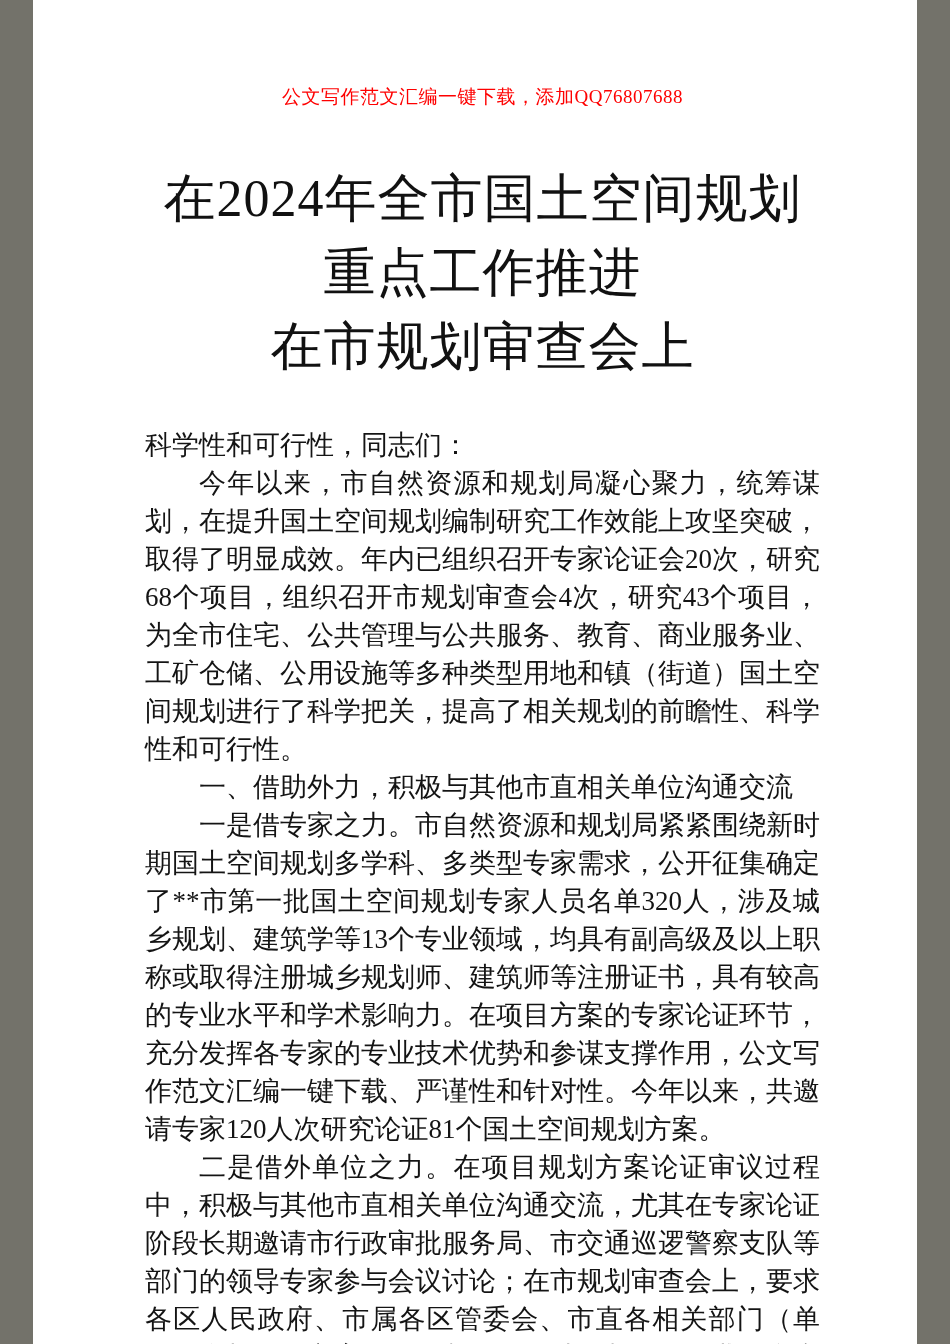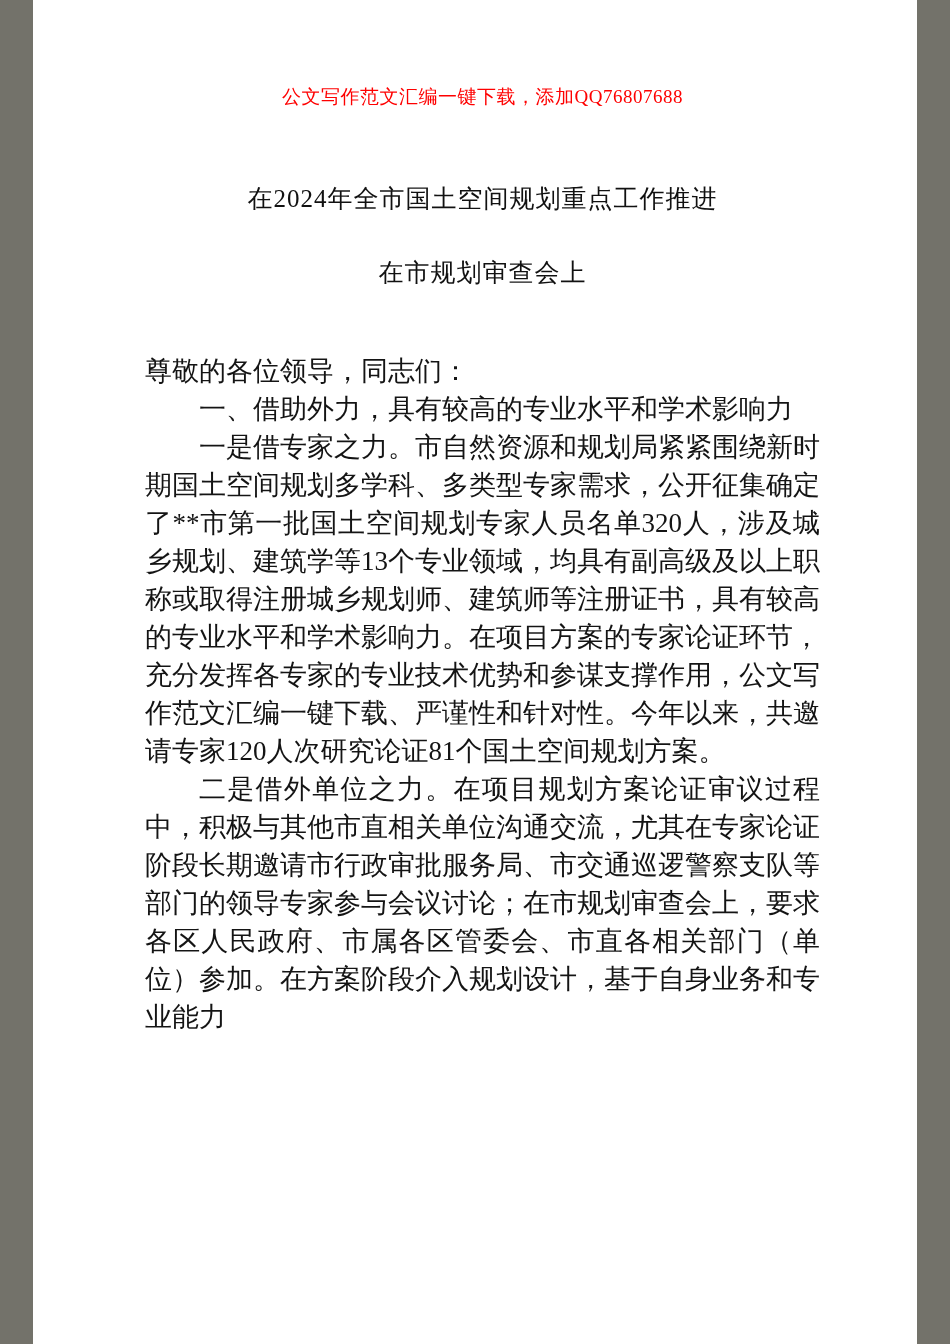--- a/index.html
+++ b/index.html
@@ -40,21 +40,21 @@
   }
   .header-notice {
     padding-top: 84px;
     text-align: center;
     font-size: 19px;
     color: #fe0000;
     letter-spacing: 0.5px;
   }
   .doc-title {
     margin: 52px 0 0 0;
-    font-size: 25px;
+    font-size: 52px;
     font-weight: 500;
     line-height: 74px;
     text-align: center;
     color: #111111;
     letter-spacing: 1px;
   }
   .doc-body {
     margin-top: 42px;
     font-size: 27px;
     line-height: 38px;
@@ -77,19 +77,20 @@
 
   <div class="page">
     <div class="header-notice">公文写作范文汇编一键下载，添加QQ76807688</div>
 
     <h1 class="doc-title">
       <div>在2024年全市国土空间规划重点工作推进</div>
       <div>在市规划审查会上</div>
     </h1>
 
     <div class="doc-body">
-        <p class="">尊敬的各位领导，同志们：</p>
-        <p class="indent">一、借助外力，具有较高的专业水平和学术影响力</p>
+        <p class="">科学性和可行性，同志们：</p>
+        <p class="indent">今年以来，市自然资源和规划局凝心聚力，统筹谋划，在提升国土空间规划编制研究工作效能上攻坚突破，取得了明显成效。年内已组织召开专家论证会20次，研究68个项目，组织召开市规划审查会4次，研究43个项目，为全市住宅、公共管理与公共服务、教育、商业服务业、工矿仓储、公用设施等多种类型用地和镇（街道）国土空间规划进行了科学把关，提高了相关规划的前瞻性、科学性和可行性。</p>
+        <p class="indent">一、借助外力，积极与其他市直相关单位沟通交流</p>
         <p class="indent">一是借专家之力。市自然资源和规划局紧紧围绕新时期国土空间规划多学科、多类型专家需求，公开征集确定了**市第一批国土空间规划专家人员名单320人，涉及城乡规划、建筑学等13个专业领域，均具有副高级及以上职称或取得注册城乡规划师、建筑师等注册证书，具有较高的专业水平和学术影响力。在项目方案的专家论证环节，充分发挥各专家的专业技术优势和参谋支撑作用，公文写作范文汇编一键下载、严谨性和针对性。今年以来，共邀请专家120人次研究论证81个国土空间规划方案。</p>
         <p class="indent">二是借外单位之力。在项目规划方案论证审议过程中，积极与其他市直相关单位沟通交流，尤其在专家论证阶段长期邀请市行政审批服务局、市交通巡逻警察支队等部门的领导专家参与会议讨论；在市规划审查会上，要求各区人民政府、市属各区管委会、市直各相关部门（单位）参加。在方案阶段介入规划设计，基于自身业务和专业能力</p>
       </div>
   </div>
 </div>
 
 </body></html>

